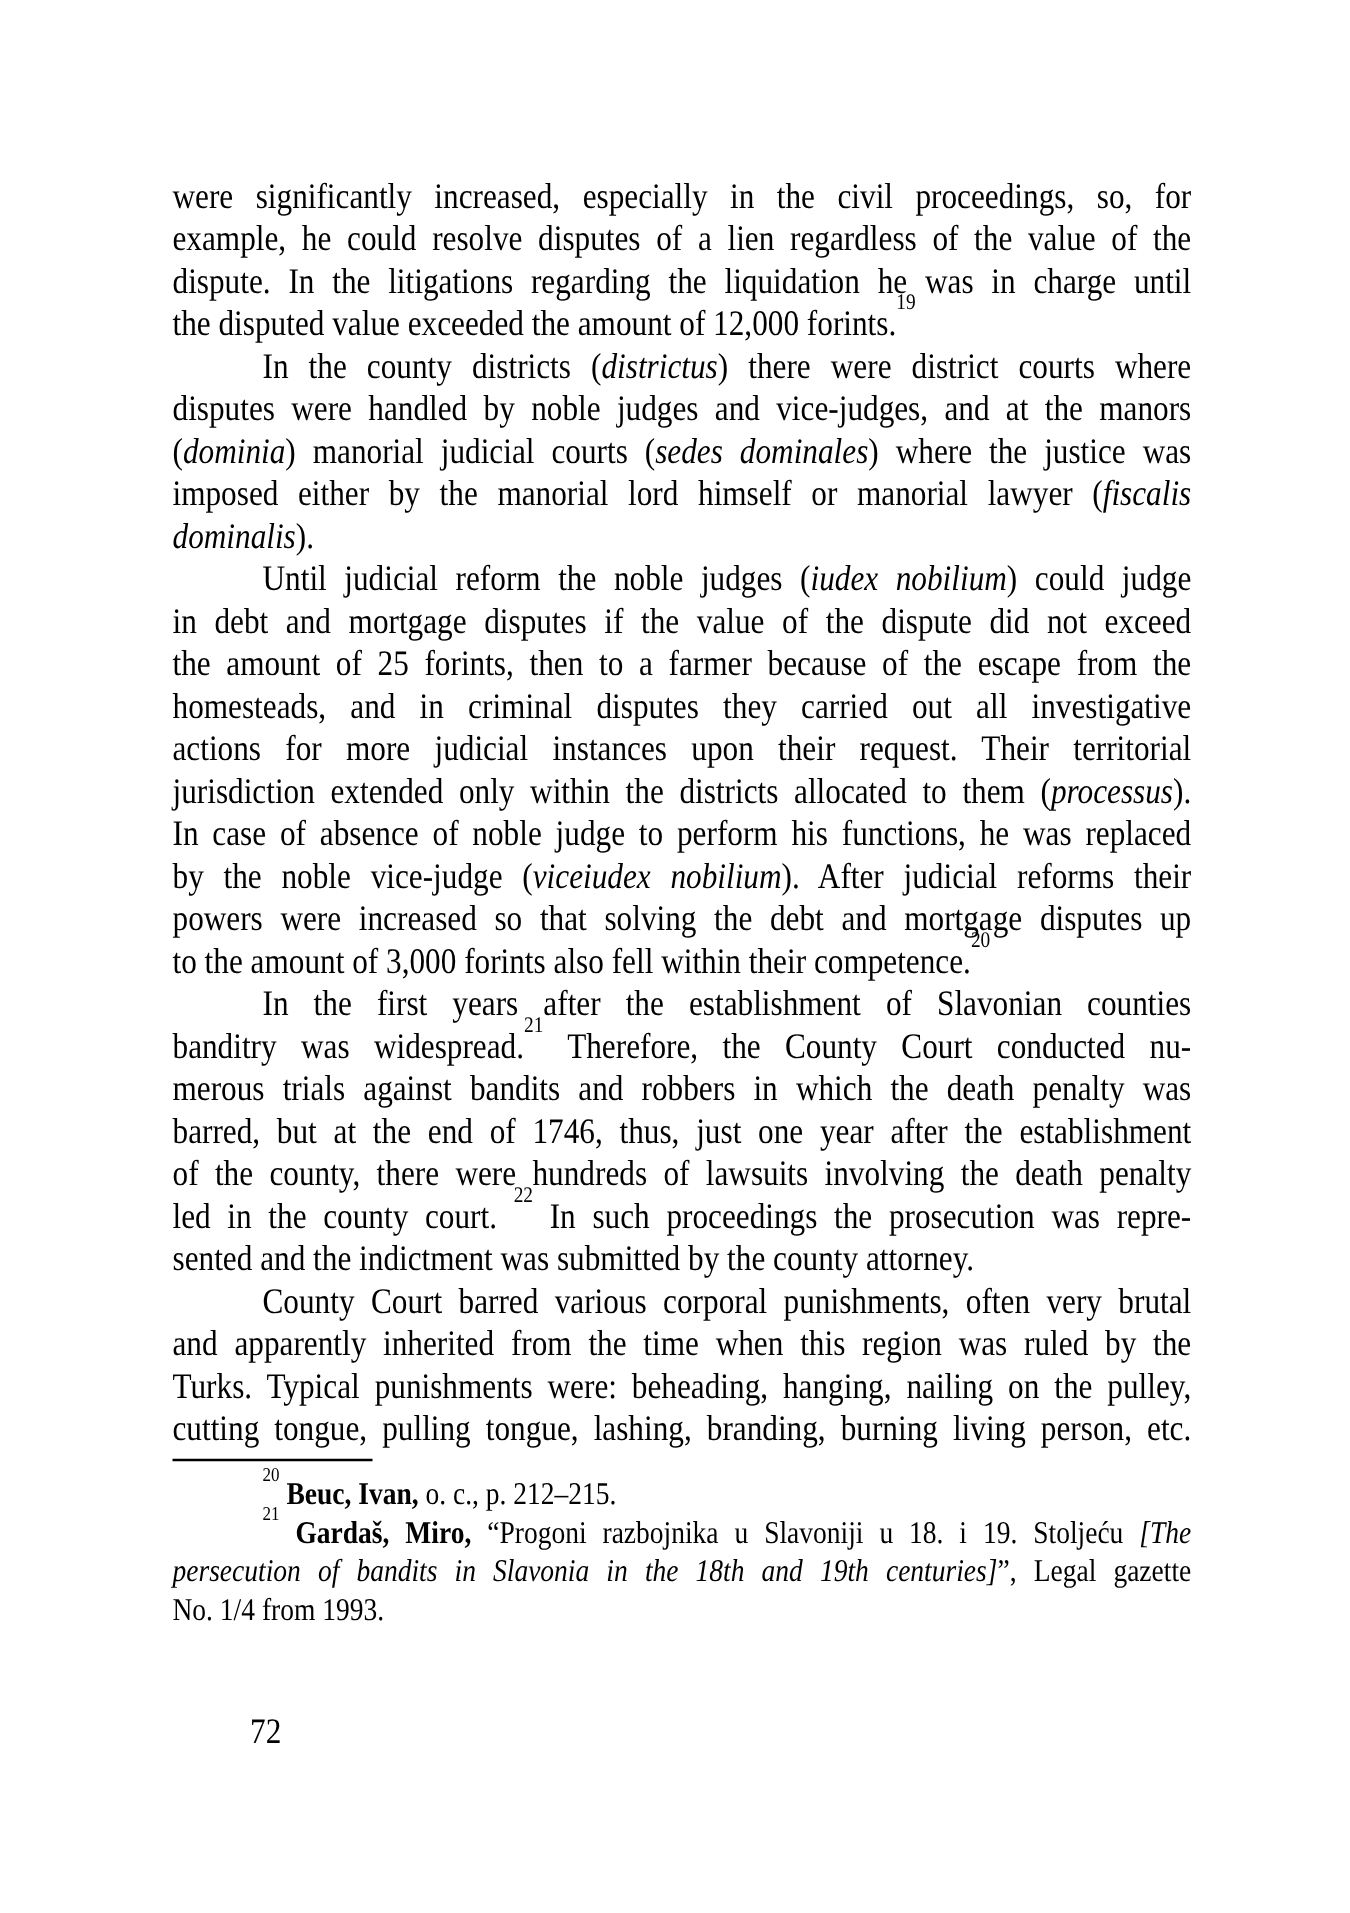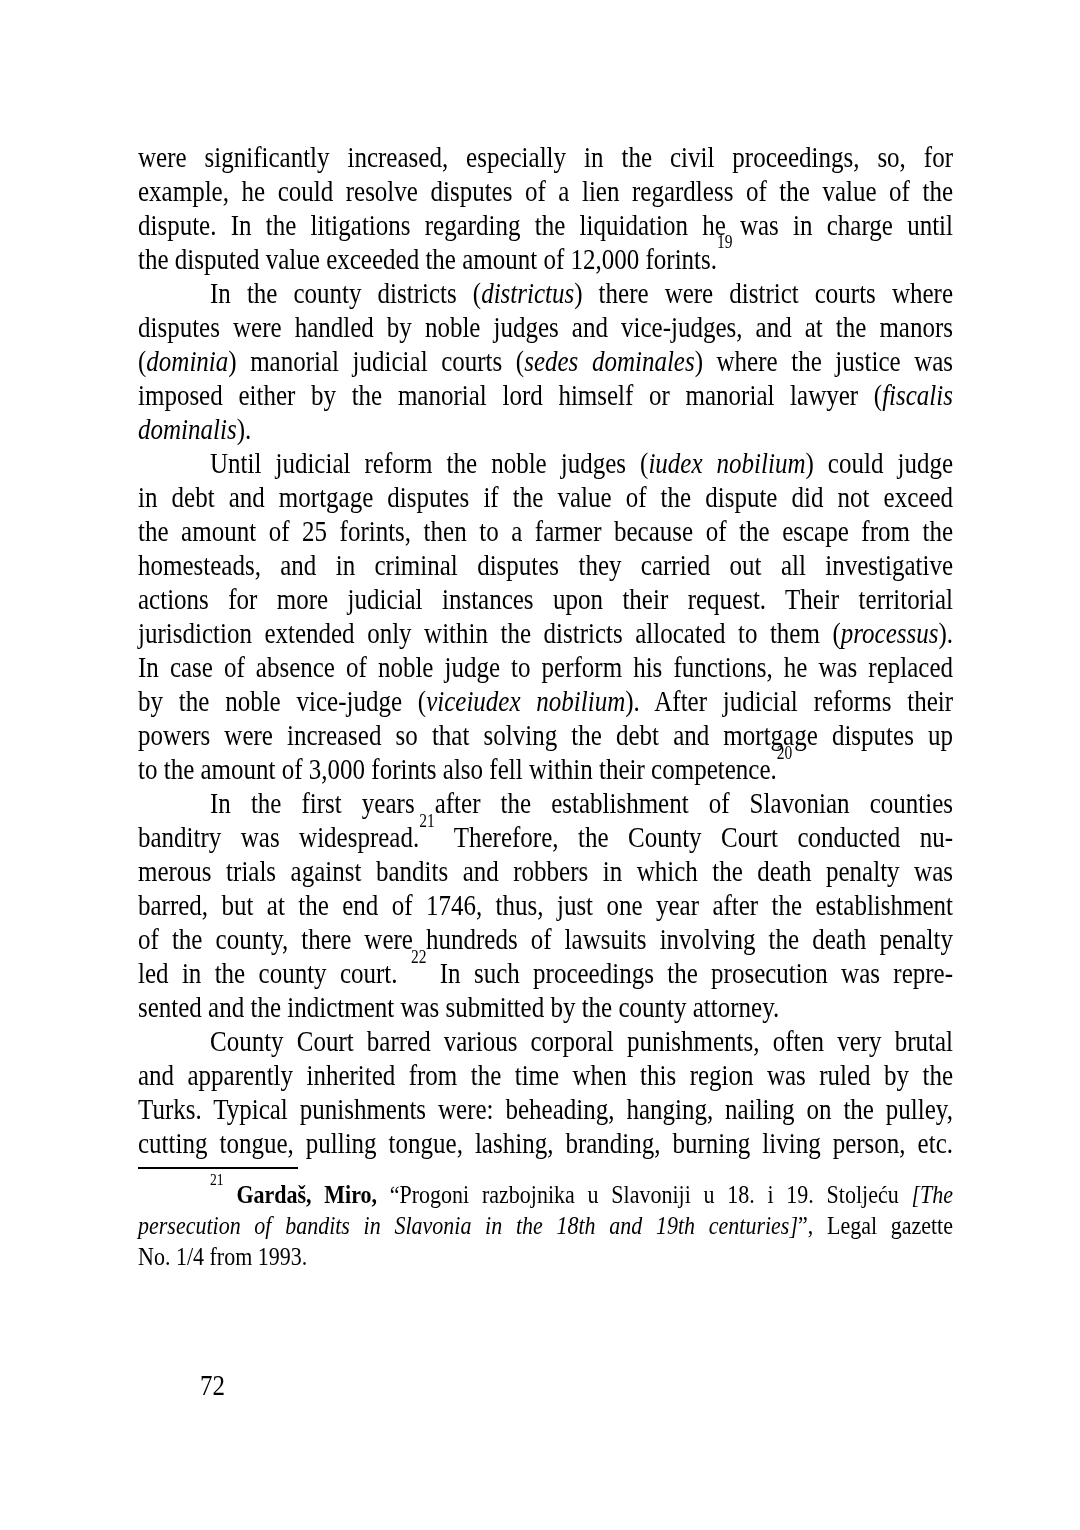--- a/index.html
+++ b/index.html
@@ -84,20 +84,23 @@
         <div>
           <div class="line body-line"><span class="ind"></span><span>County Court barred various corporal punishments, often very brutal</span></div>
           <div class="line body-line"><span>and apparently inherited from the time when this region was ruled by the</span></div>
           <div class="line body-line"><span>Turks. Typical punishments were: beheading, hanging, nailing on the pulley,</span></div>
           <div class="line body-line"><span>cutting tongue, pulling tongue, lashing, branding, burning living person, etc.</span></div>
         </div>
       </div>
     <div class="fn-sep"></div>
     <div id="footnotes">
         <div>
+          <div class="line fn-line last"><span class="ind"></span><sup>20</sup><span> </span><b>Beuc, Ivan,</b><span> o. c., p. 212–215.</span></div>
+        </div>
+        <div>
           <div class="line fn-line"><span class="ind"></span><sup>21</sup><span> </span><b>Gardaš, Miro,</b><span> “Progoni razbojnika u Slavoniji u 18. i 19. Stoljeću </span><i>[The</i></div>
           <div class="line fn-line"><i>persecution of bandits in Slavonia in the 18th and 19th centuries]</i><span>”, Legal gazette</span></div>
           <div class="line fn-line last"><span>No. 1/4 from 1993.</span></div>
         </div>
       </div>
   </div>
   <div class="page-number">72</div>
 </div>
 
 </body></html>

